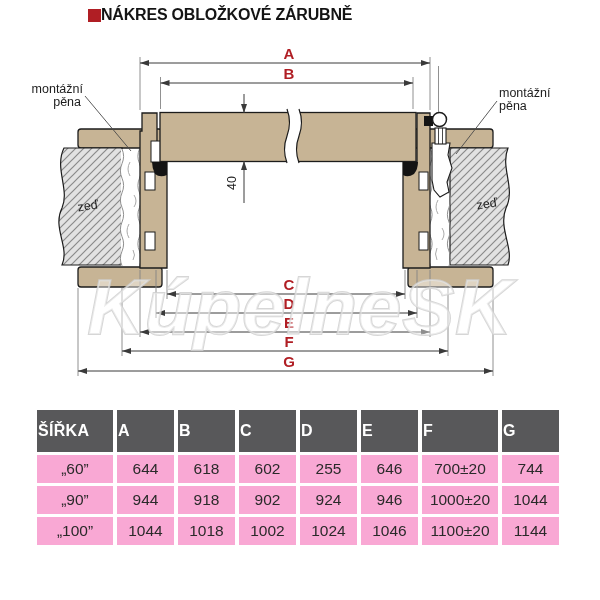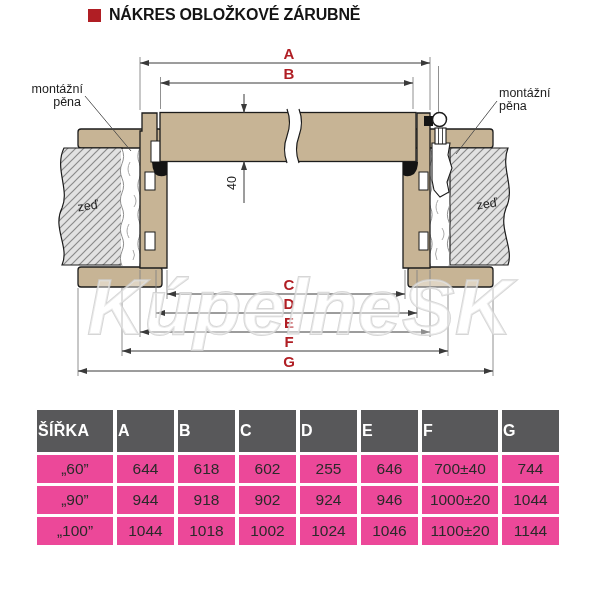--- a/index.html
+++ b/index.html
@@ -1,20 +1,20 @@
 <!DOCTYPE html>
 <html><head>
 <meta charset="utf-8">
 <style>
   html,body{margin:0;padding:0;background:#fff;}
   .page{position:relative;width:600px;height:600px;background:#ffffff;
         font-family:"Liberation Sans",sans-serif;overflow:hidden;}
 
   
-  .title-bar{position:absolute;top:6px;left:88px;display:flex;align-items:center;gap:8px;}
+  .title-bar{position:absolute;top:6px;left:88px;display:flex;align-items:center;}
   .title-bullet{width:13px;height:13px;background:#b01e24;flex:0 0 auto;}
   .page-title{margin:0;font-size:16px;font-weight:700;letter-spacing:-0.2px;color:#141414;white-space:nowrap;}
 
   
   svg.diagram{position:absolute;top:0;left:0;}
   .outline{stroke:#1c1c1c;fill:none;}
   .wood{fill:#c7b495;stroke:#1c1c1c;stroke-width:1.3;}
   .dimline{stroke:#3a3a3a;stroke-width:1;fill:none;}
   .extline{stroke:#858585;stroke-width:0.9;fill:none;}
   .arrow{fill:#3a3a3a;stroke:none;}
@@ -24,21 +24,21 @@
   .foamedge{stroke:#8f8f8f;stroke-width:1;fill:none;}
   .foamtex{stroke:#ababab;stroke-width:1;fill:none;}
   .watermark{font-size:78px;font-weight:700;font-style:italic;letter-spacing:1px;
              fill:rgba(255,255,255,0.5);stroke:#d0d0d0;stroke-width:2px;
              paint-order:stroke;text-anchor:middle;opacity:0.85;}
 
   
   table.dims{position:absolute;top:407px;left:33px;border-spacing:4px 3px;table-layout:fixed;}
   table.dims th.head{background:#58585a;color:#ffffff;height:40px;font-size:16px;font-weight:700;
                      text-align:left;letter-spacing:0.3px;}
-  table.dims td, table.dims th.rowlabel{background:#ec4899;height:26px;text-align:center;
+  table.dims td, table.dims th.rowlabel{background:#f9a8d4;height:26px;text-align:center;
                      font-size:15.5px;font-weight:400;color:#2a2a2a;}
   table.dims th.rowlabel{font-weight:400;}
 </style>
 </head>
 <body>
 
 <div class="page">
 
   <div class="title-bar">
     <span class="title-bullet"></span>
@@ -208,21 +208,21 @@
       </tr>
     </thead>
     <tbody>
       <tr>
         <th class="rowlabel">„60”</th>
         <td>644</td>
         <td>618</td>
         <td>602</td>
         <td>255</td>
         <td>646</td>
-        <td>700±40</td>
+        <td>700±20</td>
         <td>744</td>
       </tr>
       <tr>
         <th class="rowlabel">„90”</th>
         <td>944</td>
         <td>918</td>
         <td>902</td>
         <td>924</td>
         <td>946</td>
         <td>1000±20</td>

